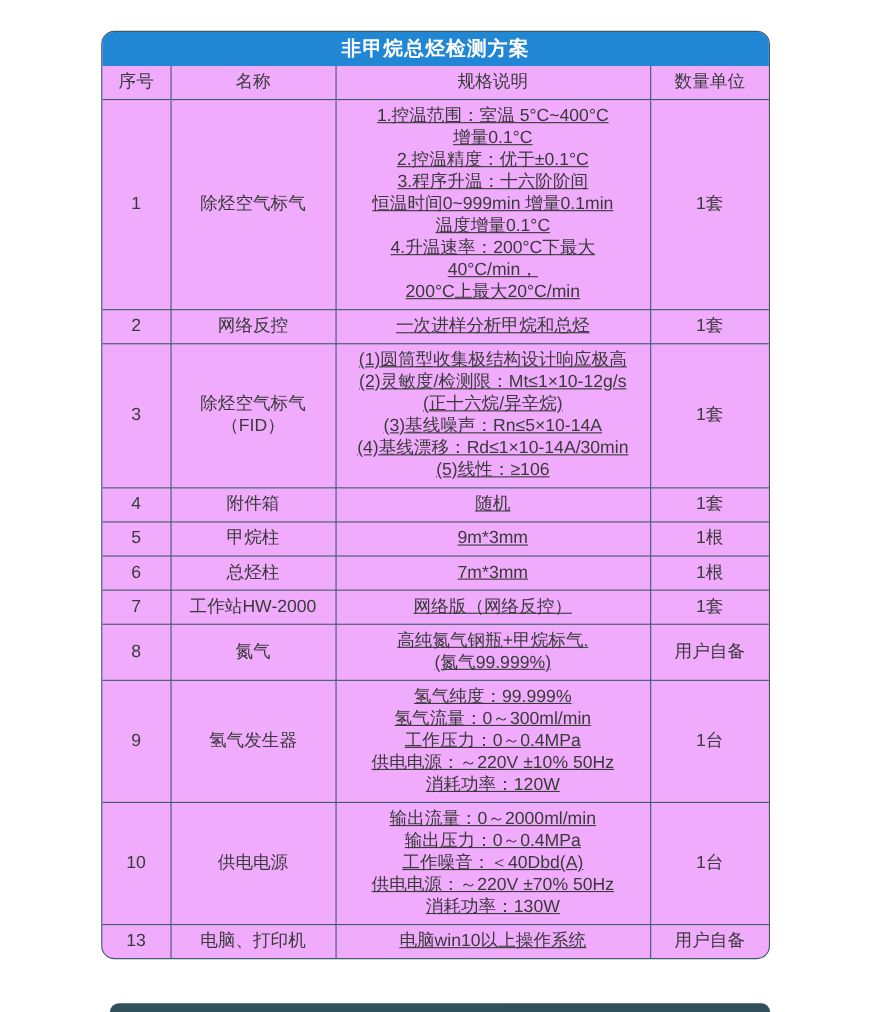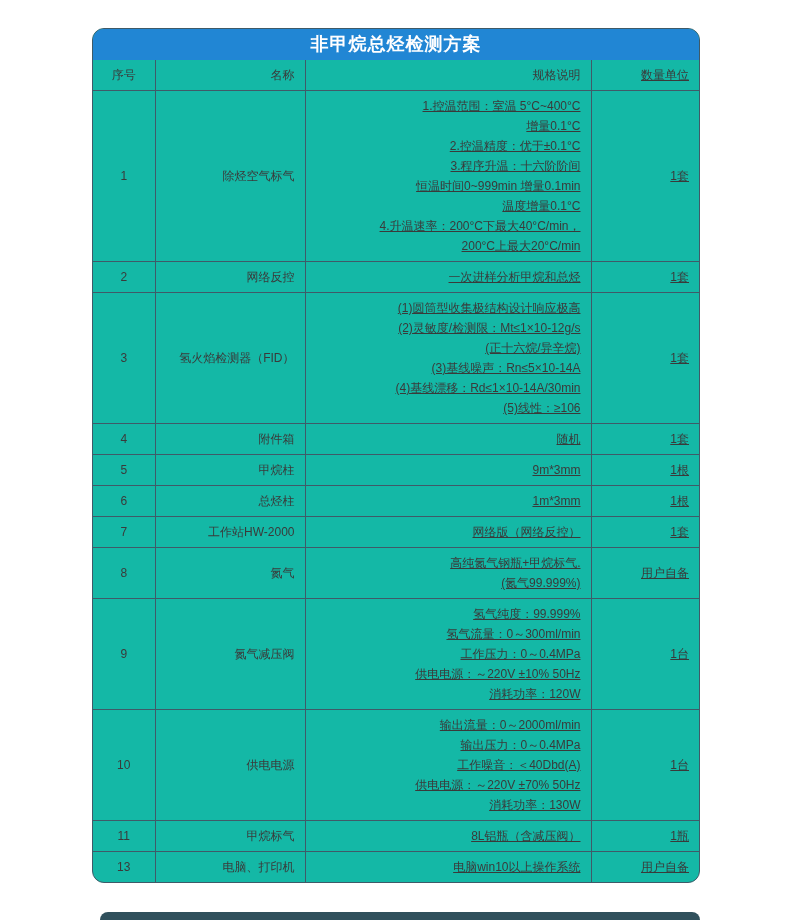--- a/index.html
+++ b/index.html
@@ -9,57 +9,57 @@
     height: 920px;
     background: #ffffff;
     overflow: hidden;
     font-family: "Liberation Sans", "DejaVu Sans", sans-serif;
   }
   .card {
     position: absolute;
     left: 92px;
     top: 28px;
     width: 608px;
-    background: #14b8a6;
+    background: #f0abfc;
     border: 1px solid #3f5a68;
     border-radius: 12px;
     overflow: hidden;
     box-sizing: border-box;
   }
   .banner {
     height: 31px;
     background: #2186d4;
     color: #ffffff;
     font-size: 18px;
     font-weight: bold;
     text-align: center;
     line-height: 31px;
     letter-spacing: 1px;
   }
   table.spec-table {
     border-collapse: collapse;
     width: 100%;
     table-layout: fixed;
-    font-size: 12px;
+    font-size: 16px;
     color: #3a3a3a;
   }
   .spec-table th, .spec-table td {
     border: 1px solid #3f5a68;
     padding: 5px 10px;
     line-height: 20px;
     vertical-align: middle;
-    text-align: right;
+    text-align: center;
     font-weight: normal;
     overflow: hidden;
     box-sizing: border-box;
   }
   .spec-table .c-no   { width: 62px;  text-align: center; padding-left: 4px; padding-right: 4px; }
   .spec-table .c-name { width: 150px; }
   .spec-table .c-spec { width: 286px; }
-  .spec-table .c-qty  { width: 108px; text-decoration: underline; }
+  .spec-table .c-qty  { width: 108px; }
   .spec-table td.c-spec { white-space: pre-line; text-decoration: underline; }
   
   .spec-table tr > *:first-child { border-left: none; }
   .spec-table tr > *:last-child  { border-right: none; }
   .spec-table tr:last-child > *  { border-bottom: none; }
   .spec-table thead tr > *       { border-top: none; }
   .next-banner {
     position: absolute;
     left: 100px;
     top: 912px;
@@ -98,21 +98,21 @@
         <td class="c-qty">1套</td>
       </tr>
       <tr>
         <td class="c-no">2</td>
         <td class="c-name">网络反控</td>
         <td class="c-spec">一次进样分析甲烷和总烃</td>
         <td class="c-qty">1套</td>
       </tr>
       <tr>
         <td class="c-no">3</td>
-        <td class="c-name">氢火焰检测器（FID）</td>
+        <td class="c-name">除烃空气标气（FID）</td>
         <td class="c-spec">(1)圆筒型收集极结构设计响应极高
 (2)灵敏度/检测限：Mt≤1×10-12g/s
 (正十六烷/异辛烷)
 (3)基线噪声：Rn≤5×10-14A
 (4)基线漂移：Rd≤1×10-14A/30min
 (5)线性：≥106</td>
         <td class="c-qty">1套</td>
       </tr>
       <tr>
         <td class="c-no">4</td>
@@ -122,63 +122,57 @@
       </tr>
       <tr>
         <td class="c-no">5</td>
         <td class="c-name">甲烷柱</td>
         <td class="c-spec">9m*3mm</td>
         <td class="c-qty">1根</td>
       </tr>
       <tr>
         <td class="c-no">6</td>
         <td class="c-name">总烃柱</td>
-        <td class="c-spec">1m*3mm</td>
+        <td class="c-spec">7m*3mm</td>
         <td class="c-qty">1根</td>
       </tr>
       <tr>
         <td class="c-no">7</td>
         <td class="c-name">工作站HW-2000</td>
         <td class="c-spec">网络版（网络反控）</td>
         <td class="c-qty">1套</td>
       </tr>
       <tr>
         <td class="c-no">8</td>
         <td class="c-name">氮气</td>
         <td class="c-spec">高纯氮气钢瓶+甲烷标气.
 (氮气99.999%)</td>
         <td class="c-qty">用户自备</td>
       </tr>
       <tr>
         <td class="c-no">9</td>
-        <td class="c-name">氮气减压阀</td>
+        <td class="c-name">氢气发生器</td>
         <td class="c-spec">氢气纯度：99.999%
 氢气流量：0～300ml/min
 工作压力：0～0.4MPa
 供电电源：～220V ±10% 50Hz
 消耗功率：120W</td>
         <td class="c-qty">1台</td>
       </tr>
       <tr>
         <td class="c-no">10</td>
         <td class="c-name">供电电源</td>
         <td class="c-spec">输出流量：0～2000ml/min
 输出压力：0～0.4MPa
 工作噪音：＜40Dbd(A)
 供电电源：～220V ±70% 50Hz
 消耗功率：130W</td>
         <td class="c-qty">1台</td>
       </tr>
       <tr>
-        <td class="c-no">11</td>
-        <td class="c-name">甲烷标气</td>
-        <td class="c-spec">8L铝瓶（含减压阀）</td>
-        <td class="c-qty">1瓶</td>
-      </tr>
-      <tr>
         <td class="c-no">13</td>
         <td class="c-name">电脑、打印机</td>
         <td class="c-spec">电脑win10以上操作系统</td>
         <td class="c-qty">用户自备</td>
       </tr>
     </tbody>
   </table>
 </div>
 
 <div class="next-banner"></div>

